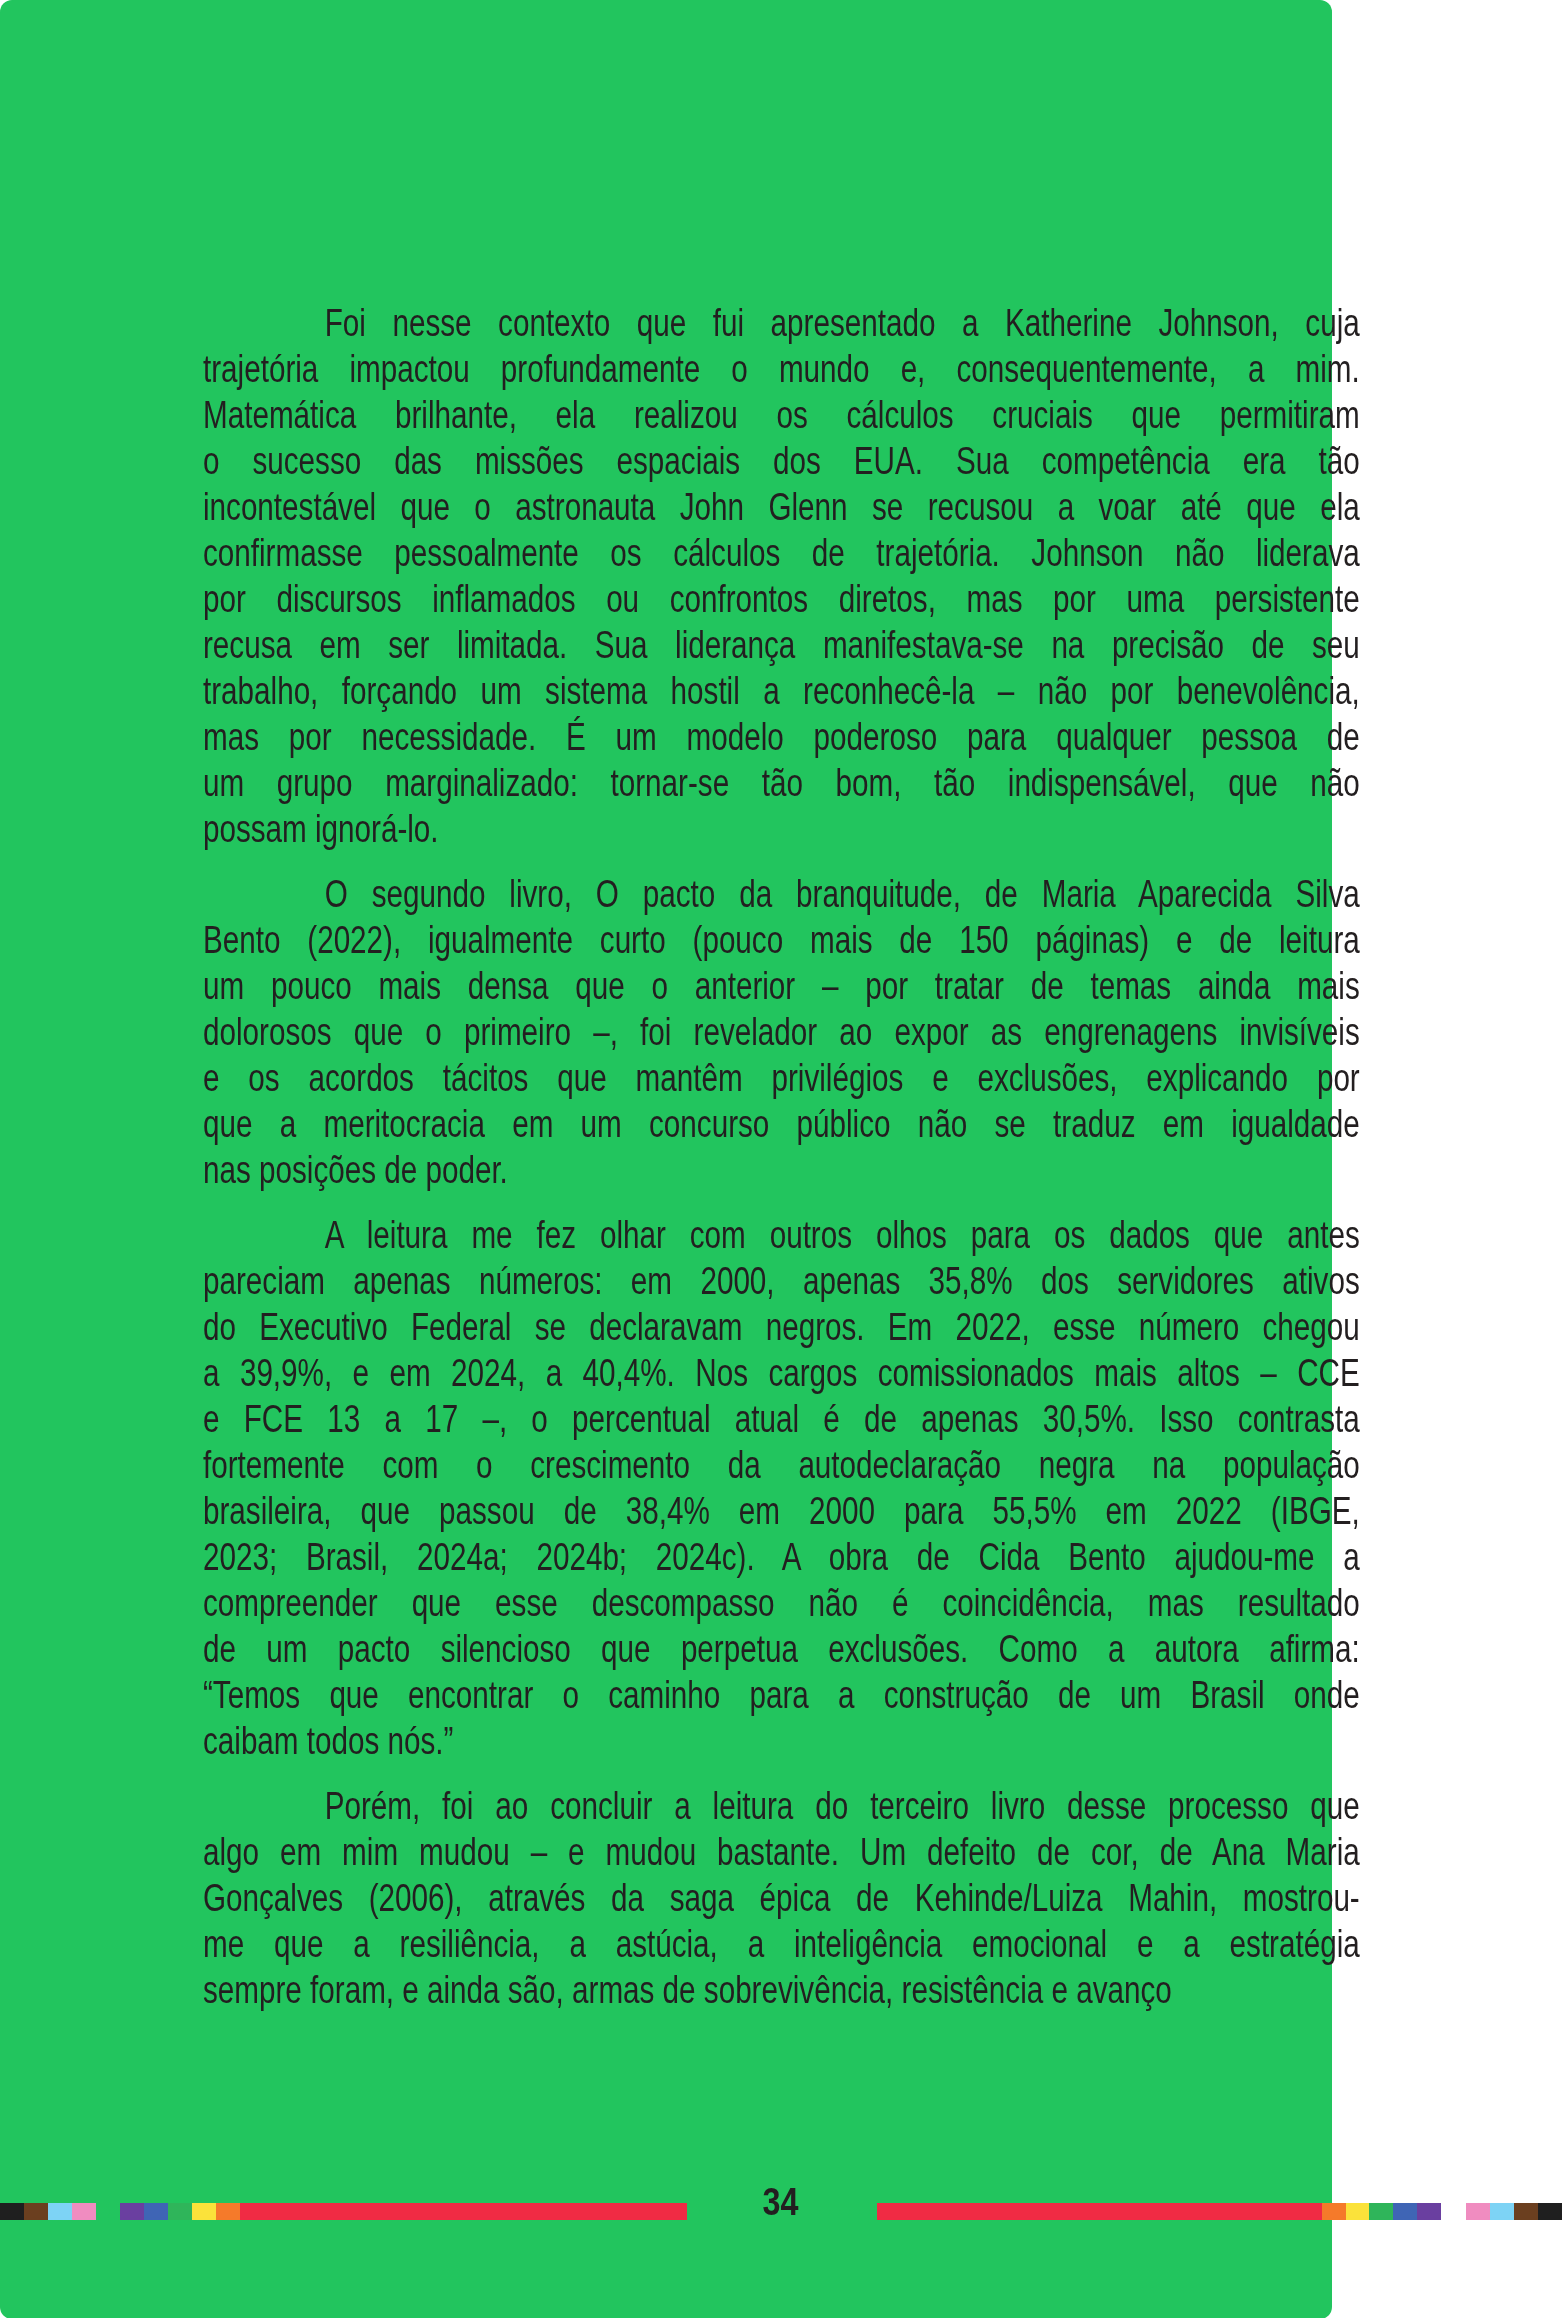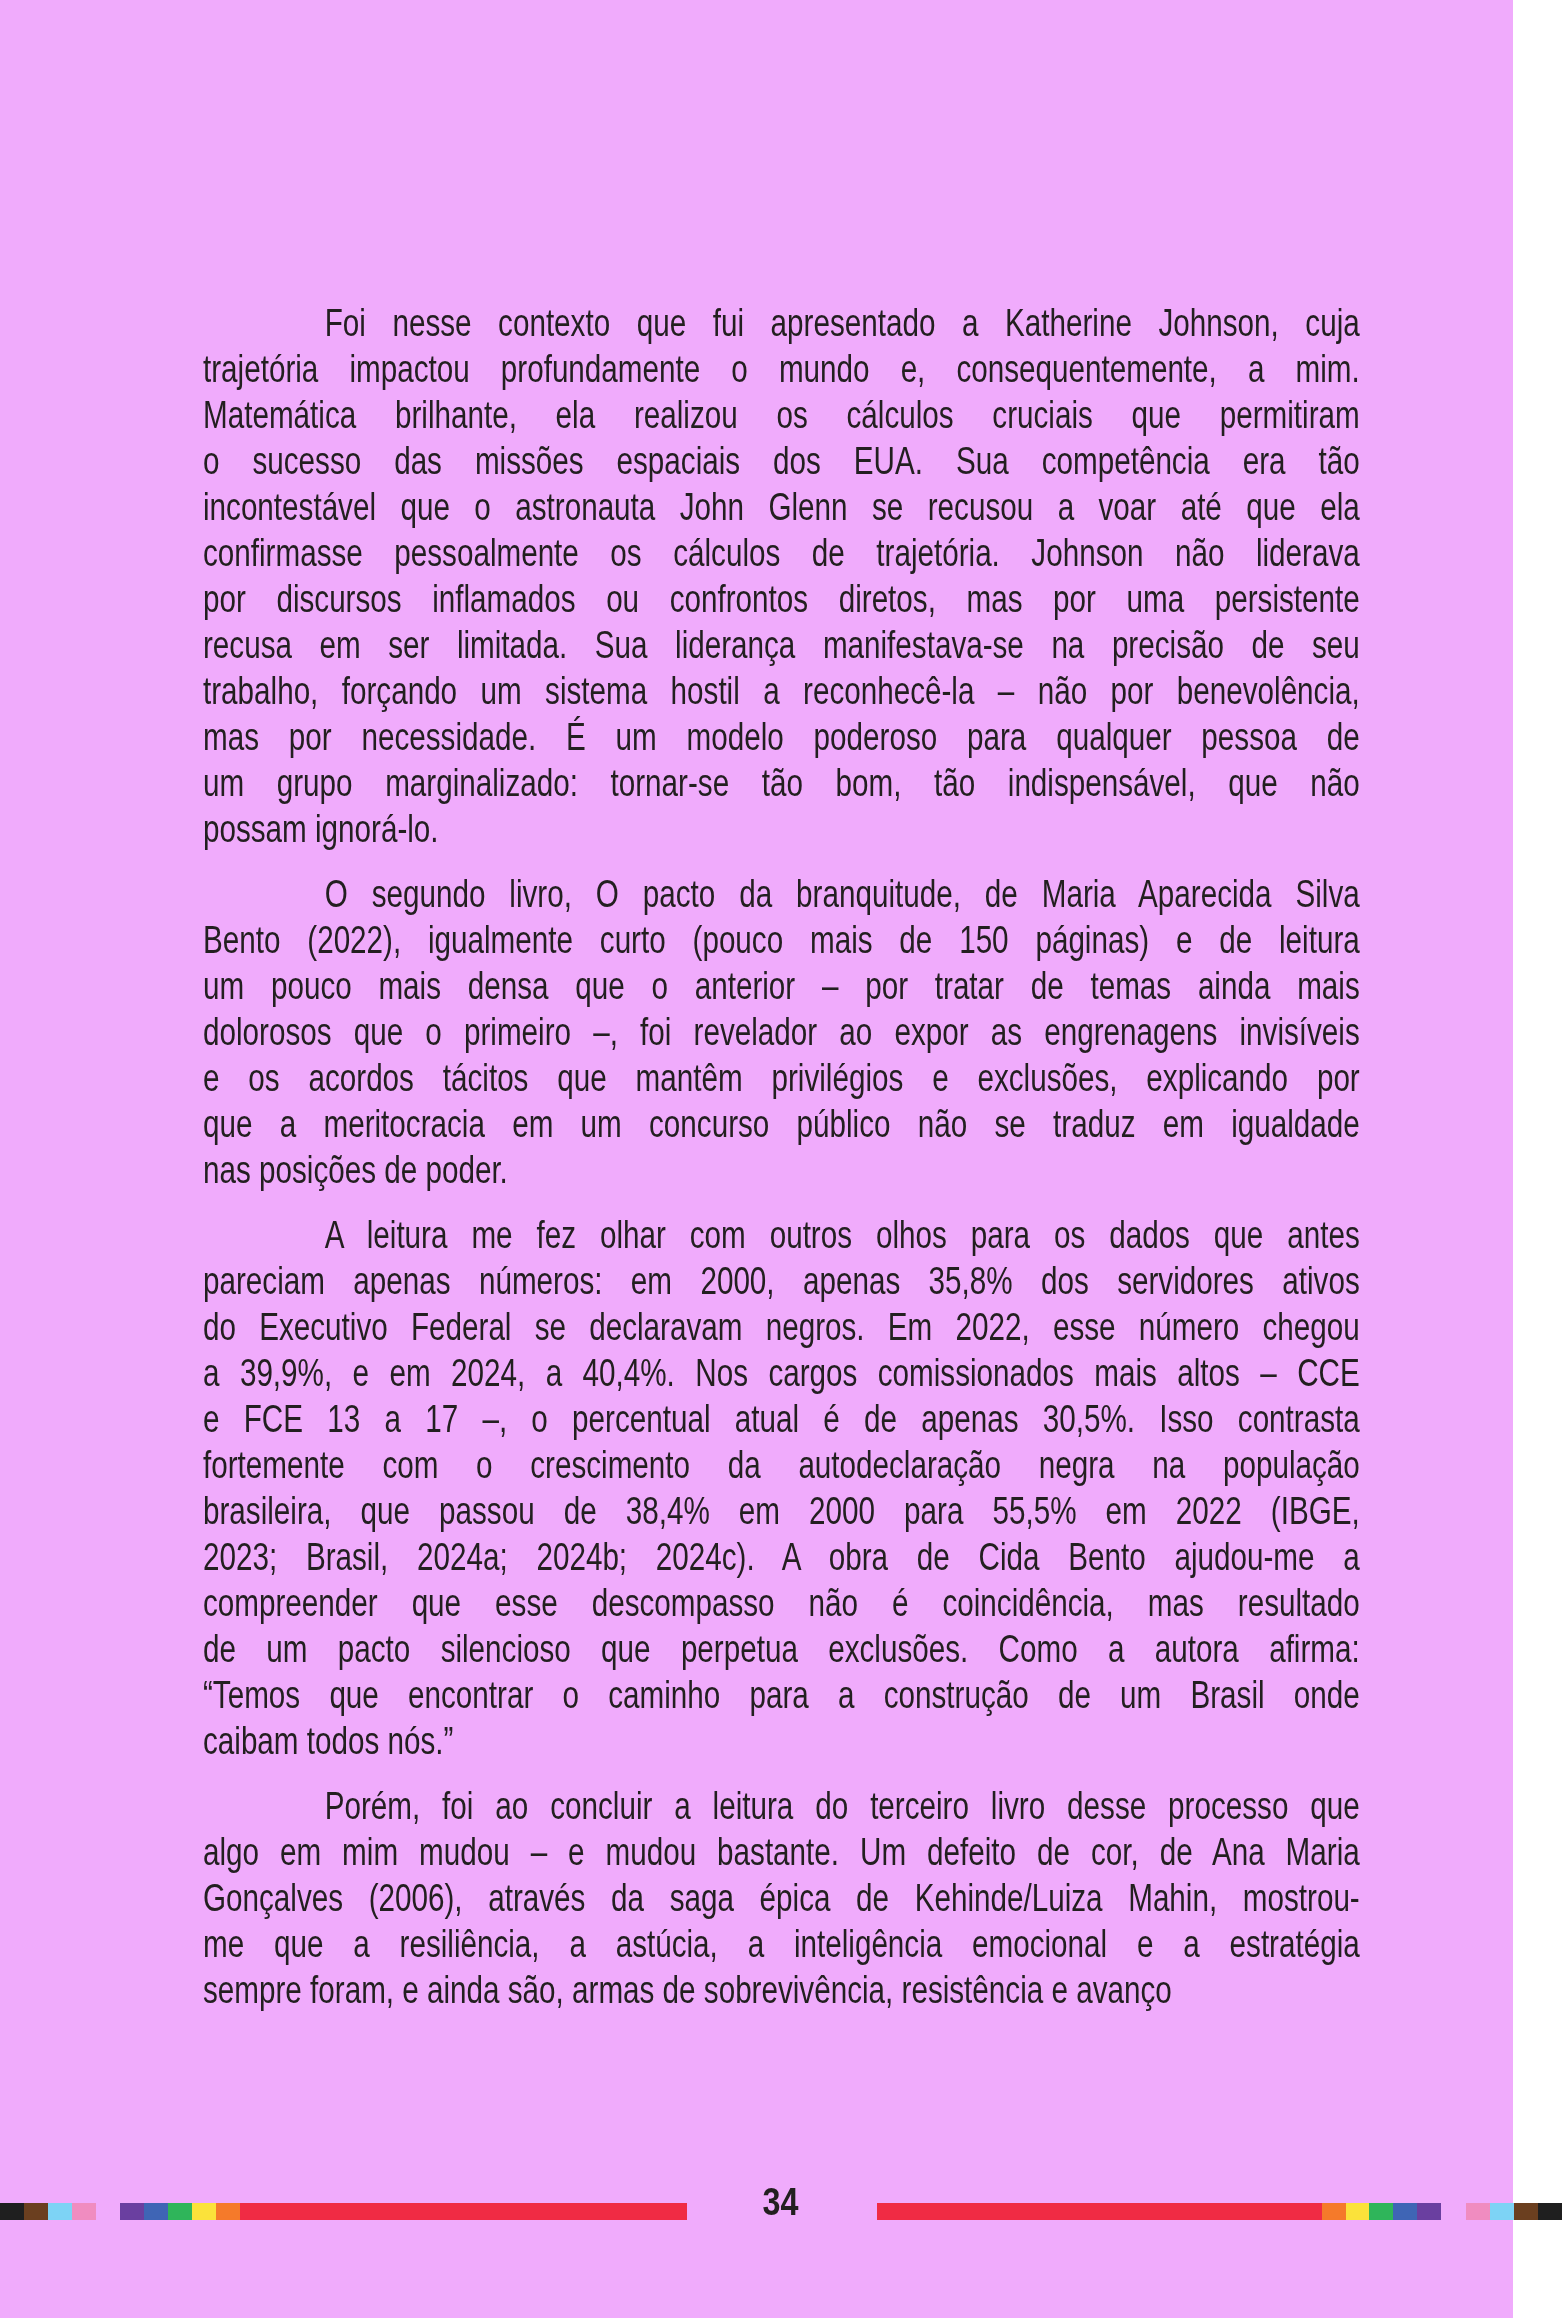--- a/index.html
+++ b/index.html
@@ -1,17 +1,17 @@
 <!DOCTYPE html>
 <html style="font-size:13.7px"><head>
 <meta charset="utf-8">
 <style>
   html, body { margin:0; padding:0; background:#ffffff; }
   body { width:1563px; height:2319px; position:relative; overflow:hidden; }
-  .page { position:absolute; left:0; top:0; width:1513px; height:2319px; background:#f0abfc; }
+  .page { position:absolute; left:0; top:0; width:1332px; height:2319px; background:#22c55e;border-radius:12px; }
   .text-col {
     position:absolute; left:203px; top:300px; width:1483px;
     transform: scaleX(0.78); transform-origin: 0 0;
     font-family: "Liberation Sans", sans-serif; font-size:38px; color:#231f20;
   }
   .para { margin:0 0 19px 0; }
   .line {
     display:block; height:46px; line-height:46px; white-space:nowrap;
     text-align:justify; text-align-last:justify; overflow:visible;
   }

